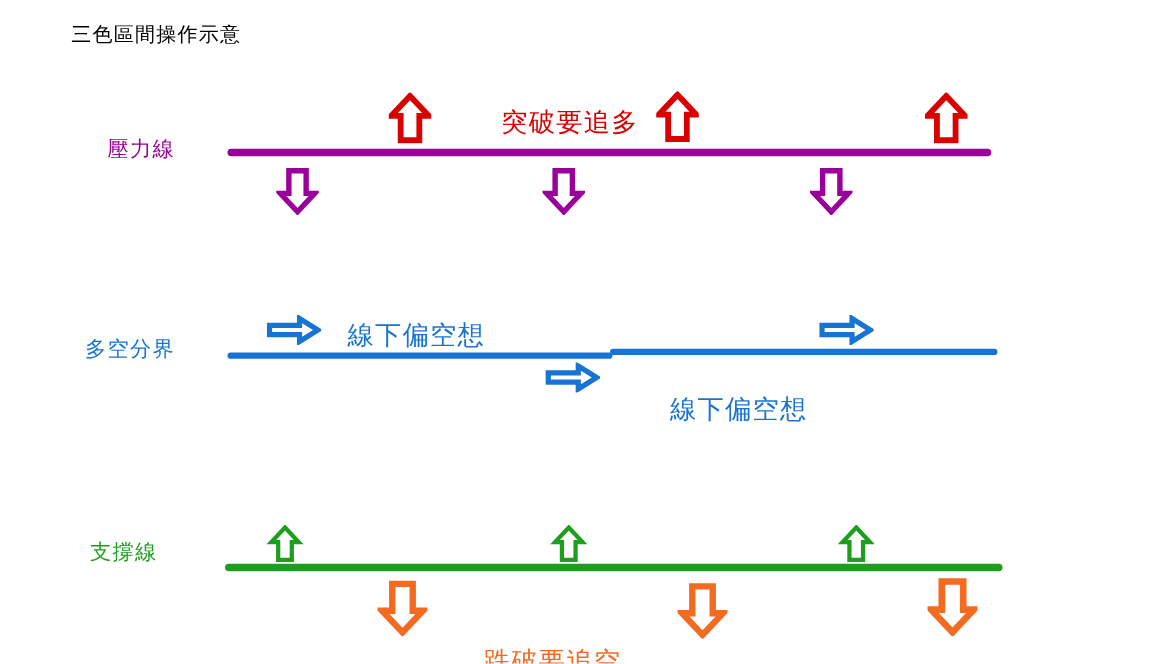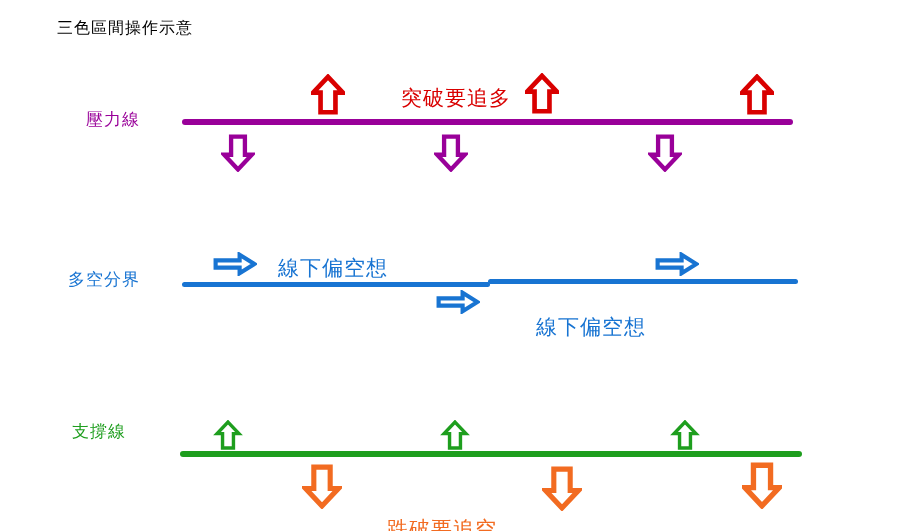--- a/index.html
+++ b/index.html
@@ -114,21 +114,21 @@
     <svg viewBox="0 0 46 26">
         <path d="M2 9 H28 V3 L44 13 L28 23 V17 H2 Z" fill="#ffffff" stroke="currentColor" stroke-width="4.5" stroke-linejoin="miter"></path>
       </svg>
   </span>
   <span class="arrow c-boundary" style="left:655px; top:252px; width:44px; height:24px;">
     <svg viewBox="0 0 46 26">
         <path d="M2 9 H28 V3 L44 13 L28 23 V17 H2 Z" fill="#ffffff" stroke="currentColor" stroke-width="4.5" stroke-linejoin="miter"></path>
       </svg>
   </span>
 
-  <div class="abs section-label c-support" style="left:72px; top:420px;">支撐線</div>
+  <div class="abs section-label c-support" style="left:72px; top:430px;">支撐線</div>
 
   <div class="hline line-support" style="left:180px; top:451px; width:622px; height:6px;"></div>
 
   <div class="abs annotation c-breakdown" style="left:387px; top:479px;margin-top:36px;">跌破要追空</div>
 
   <span class="arrow c-support" style="left:209px; top:420px; width:38px; height:30px;">
     <svg viewBox="0 0 36 44">
         <path d="M18 3 L34 20 H26 V41 H10 V20 H2 Z" fill="#ffffff" stroke="currentColor" stroke-width="5" stroke-linejoin="miter"></path>
       </svg>
   </span>

